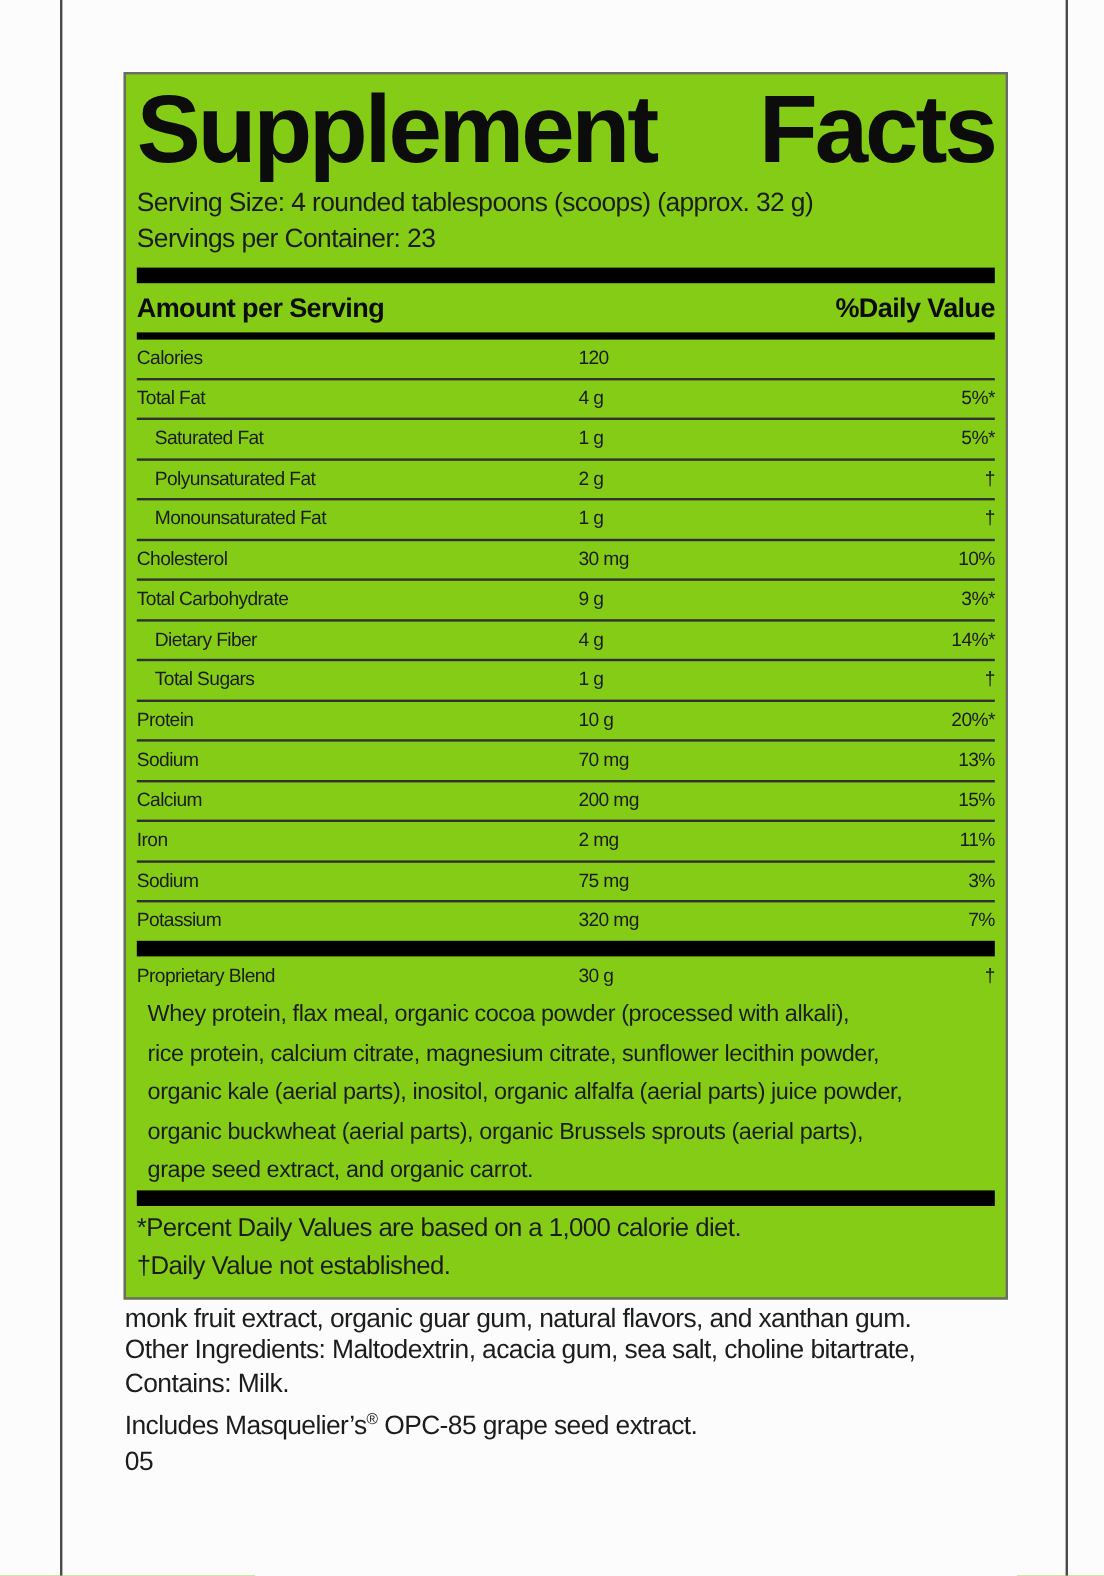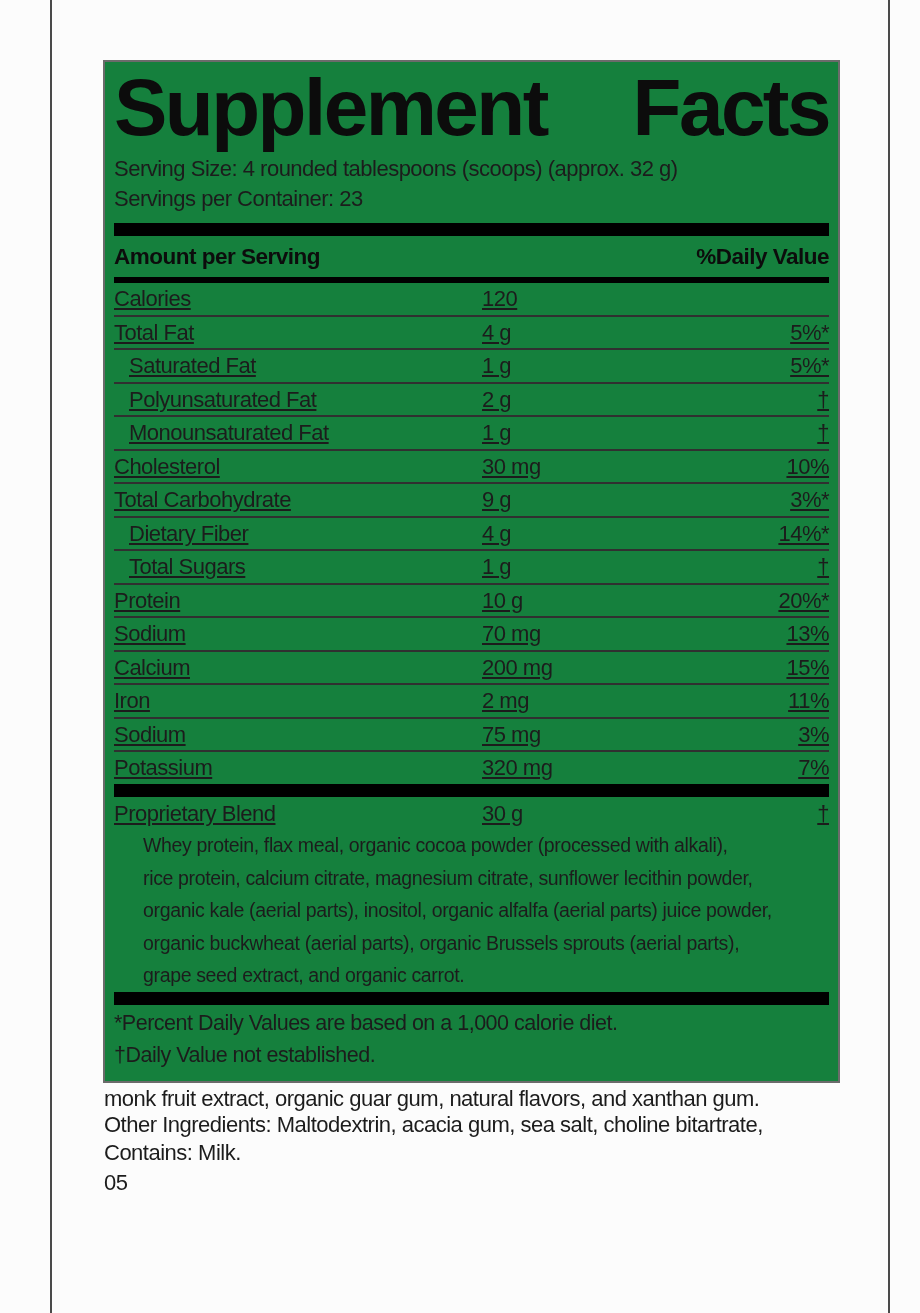--- a/index.html
+++ b/index.html
@@ -12,21 +12,21 @@
     overflow:hidden;
   }
   .guide { position:absolute; top:0; bottom:0; width:2px; background:#4a4a4a; }
   .guide-left  { left:50px; }
   .guide-right { left:888px; }
 
   .panel {
     position:absolute; left:103px; top:60px; width:737px;
     box-sizing:border-box;
     border:2px solid #6b6b6b;
-    background:#15803d;
+    background:#84cc16;
     padding:4px 9px 6px 9px;
   }
   .title {
     display:flex; justify-content:space-between;
     font-weight:bold; font-size:80px; line-height:80px;
     letter-spacing:-2.5px;
     margin:2px 0 6px 0; color:#0c0c0c;
   }
   .serving { font-size:22px; line-height:30px; letter-spacing:-0.5px; }
 
@@ -34,31 +34,31 @@
   .bar-thick { height:13px; }
   .bar-med   { height:6px; }
   .bar-top   { margin-top:9px; }
 
   .head-row { display:flex; font-weight:bold; font-size:22.5px; line-height:41px; letter-spacing:-0.5px; color:#0c0c0c; }
   .head-amount { }
   .head-dv { margin-left:auto; }
 
   .row {
     display:grid; grid-template-columns:368px 190px 1fr;
-    font-size:22px; line-height:31.5px; letter-spacing:-0.5px;text-decoration:underline;
+    font-size:16px; line-height:31.5px; letter-spacing:-0.5px;
   }
   .rows .row { border-bottom:2px solid #303030; }
   .rows .row:last-child { border-bottom:none; }
   .row .n {}
   .row .n.indent { padding-left:15px; }
   .row .d { text-align:right; }
 
   .blend-row { margin-top:1px; }
   .blend-desc { font-size:19.5px; line-height:32.5px; letter-spacing:-0.35px; padding-left:9px; }
-  .blend-desc div { white-space:nowrap;margin-left:20px; }
+  .blend-desc div { white-space:nowrap; }
 
   .footnotes { font-size:21.5px; line-height:32.5px; letter-spacing:-0.5px; padding:2px 0 3px 0; }
 
   .below { position:absolute; left:104px; top:1086px; width:745px; font-size:22px; letter-spacing:-0.5px; }
   .below p { margin:0; }
   .oi { line-height:31px; }
   .contains { margin-top:17px; line-height:30px; }
   .includes { margin-top:15px; line-height:30px; }
   .includes sup { font-size:13px; }
   .code { margin-top:11px; line-height:30px; }
@@ -191,14 +191,15 @@
 
 </div>
 
 <div class="below">
   <p class="oi">
     </p>
     <div>monk fruit extract, organic guar gum, natural flavors, and xanthan gum.</div>
     <div>Other Ingredients: Maltodextrin, acacia gum, sea salt, choline bitartrate,</div>
   <p></p>
   <p class="contains">Contains: Milk.</p>
+  <p class="includes"><span>Includes Masquelier’s</span><sup>®</sup><span> OPC-85 grape seed extract.</span></p>
   <p class="code">05</p>
 </div>
 
 </body></html>

